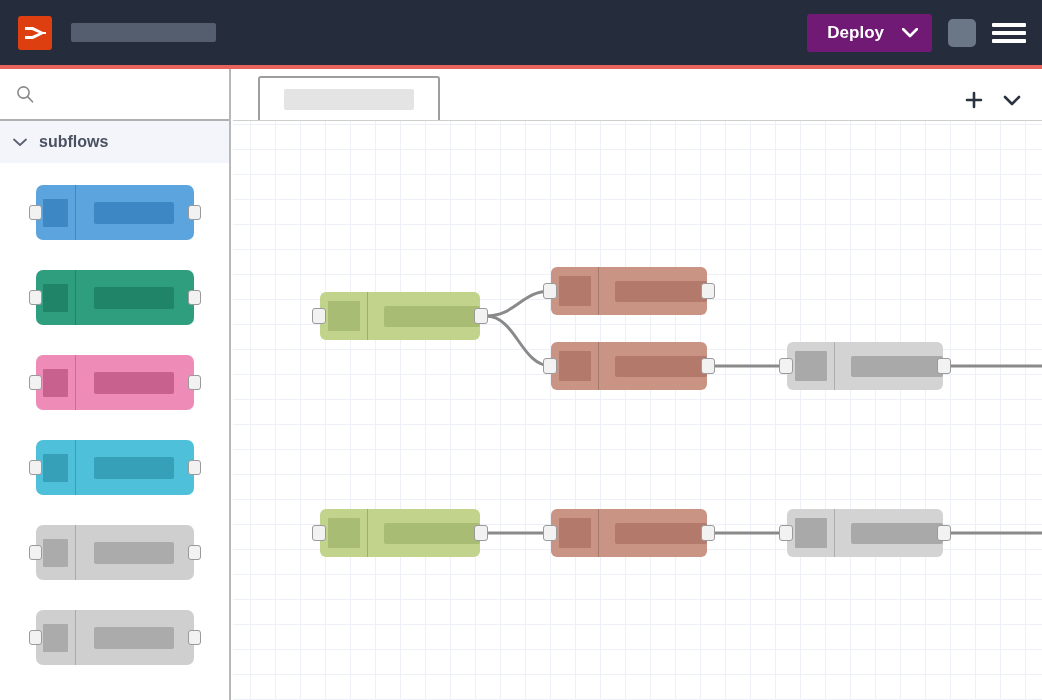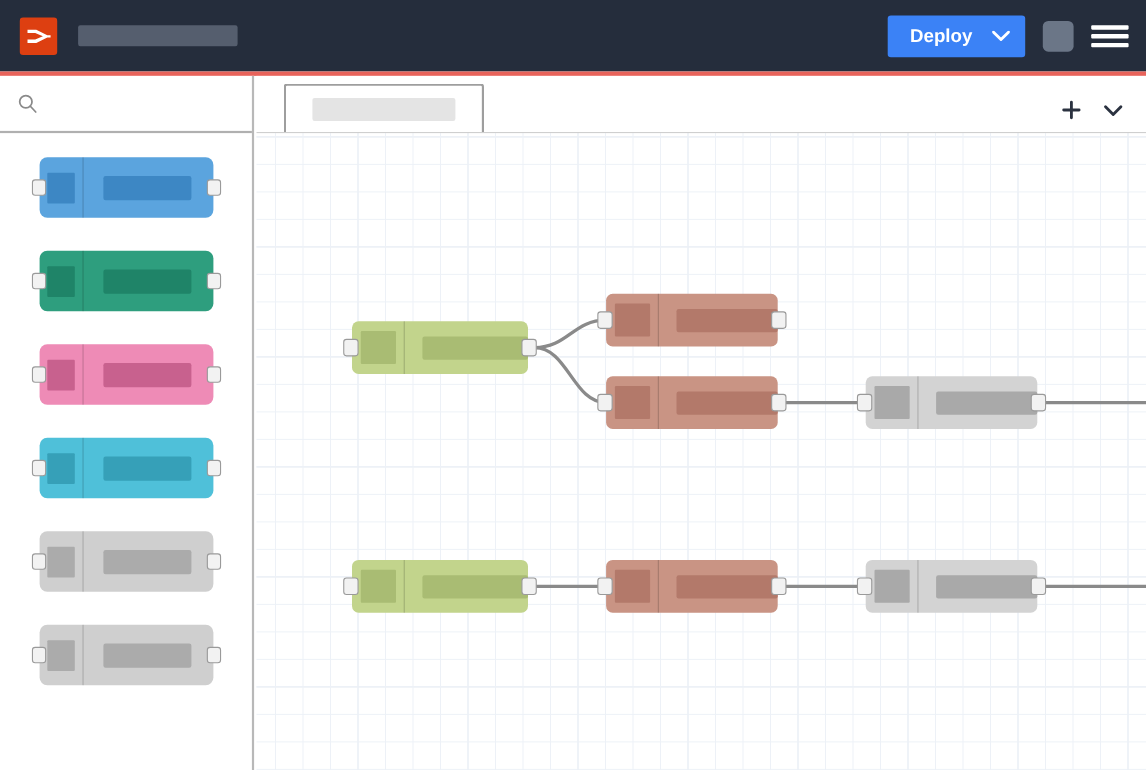--- a/index.html
+++ b/index.html
@@ -34,21 +34,21 @@
     margin-left: 19px;
     width: 145px; height: 19px;
     background: #555E6E;
     border-radius: 2px;
   }
   .header-right {
     margin-left: auto; margin-right: 16px;
     display: flex; align-items: center; gap: 16px;
   }
   .deploy-btn {
-    background: #3b82f6;
+    background: #701a75;
     color: #ffffff;
     border: none;
     height: 38px;
     padding: 0 14px 0 20px;
     border-radius: 3px;
     font-size: 17px;
     font-weight: bold;
     font-family: "Liberation Sans", sans-serif;
     display: flex; align-items: center; gap: 18px;
     cursor: pointer;
@@ -239,20 +239,28 @@
     <div class="palette-search">
       <span class="search-icon">
         <svg width="18" height="18" viewBox="0 0 18 18" aria-hidden="true">
           <circle cx="7.5" cy="7.5" r="5.6" stroke="#8a8a8a" stroke-width="1.6" fill="none"></circle>
           <line x1="11.6" y1="11.6" x2="16.5" y2="16.8" stroke="#8a8a8a" stroke-width="1.6" stroke-linecap="round"></line>
         </svg>
       </span>
       <input class="search-input" type="text" value="" placeholder="" style="">
     </div>
 
+    <div class="palette-category">
+      <span class="cat-chevron">
+        <svg width="14" height="9" viewBox="0 0 14 9" aria-hidden="true">
+          <path d="M1 1.5 L7 7 L13 1.5" stroke="#5A6273" stroke-width="1.8" fill="none" stroke-linecap="round" stroke-linejoin="round"></path>
+        </svg>
+      </span>
+      <span class="cat-label">subflows</span>
+    </div>
 
     <div class="palette-nodes" id="palette-list">
         <div class="node p-node" style="background: rgb(91, 164, 222);">
           <span class="port in"></span>
           <span class="node-icon-cell">
             <span class="node-icon-sq" style="background:#3D87C4"></span>
           </span>
           <span class="node-label-redact" style="background:#3D87C4"></span>
           <span class="port out"></span>
         </div>

